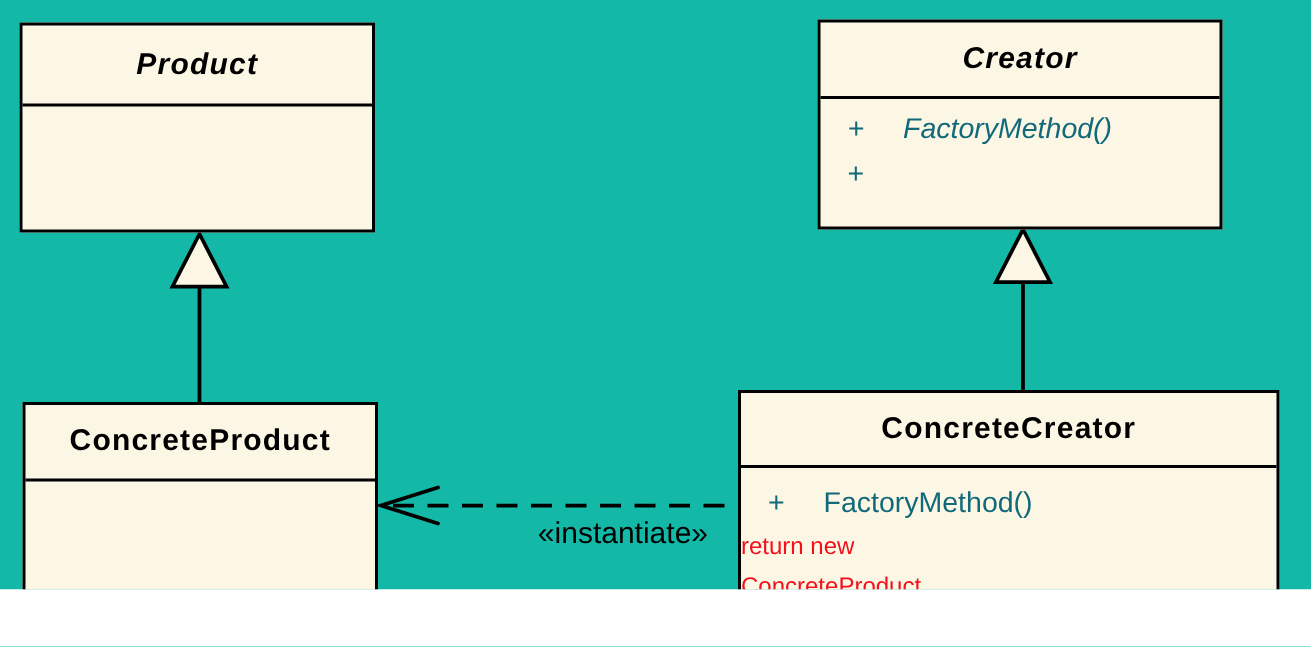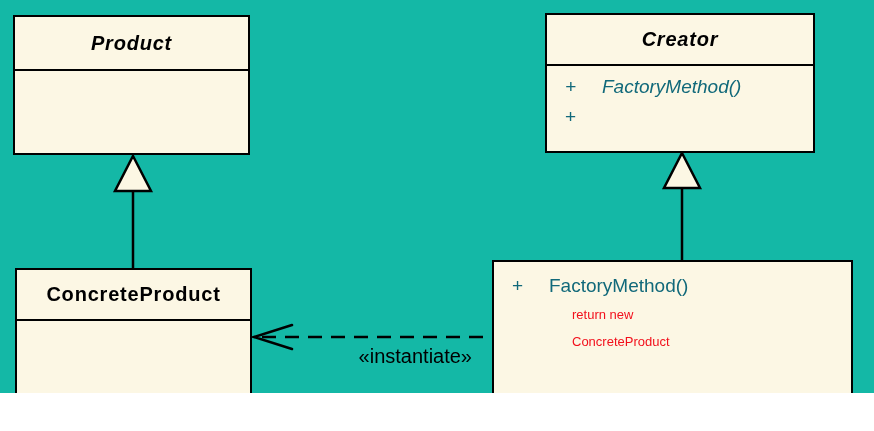--- a/index.html
+++ b/index.html
@@ -15,21 +15,21 @@
     display:flex; align-items:center; justify-content:center;
     font-weight:bold; font-size:20px; color:#000;
     border-bottom:2.5px solid #000; letter-spacing:0.8px;
     box-sizing:border-box;
   }
   .abstract .uml-title { font-style:italic; }
   .uml-methods { box-sizing:border-box; }
   .method-row { display:flex; font-size:19px; color:#11697a; line-height:30px; }
   .method-row .vis { width:37px; padding-left:18px; box-sizing:content-box; flex:none; }
   .method-row.italic .sig, .method-row.italic .vis { font-style:italic; }
-  .annotation-line { color:#f2101c; font-size:13px; line-height:27px; padding-left:78px; }
+  .annotation-line { color:#f2101c; font-size:16px; line-height:27px; }
   .arrow-layer { position:absolute; left:0; top:0; pointer-events:none; }
   .edge-label {
     position:absolute; left:282px; top:345px; width:190px;
     font-size:20px; color:#000; text-align:right;
   }
 </style>
 </head>
 <body>
 
 <div class="canvas">
@@ -75,20 +75,23 @@
   </div>
 
   <div class="uml-class" style="left:15px; top:268px; width:237px; height:139px;">
     <div class="uml-title" style="height:51px;">
       <span>ConcreteProduct</span>
     </div>
     <div class="uml-methods"></div>
   </div>
 
   <div class="uml-class" style="left:492px; top:260px; width:361px; height:154px;">
+    <div class="uml-title" style="height:50px;">
+      <span>ConcreteCreator</span>
+    </div>
     <div class="uml-methods" style="padding-top:9px;">
       <div class="method-row">
         <span class="vis">+</span>
         <span class="sig">FactoryMethod()</span>
       </div>
       <div class="annotation-line">return new</div>
       <div class="annotation-line">ConcreteProduct</div>
     </div>
   </div>
 

